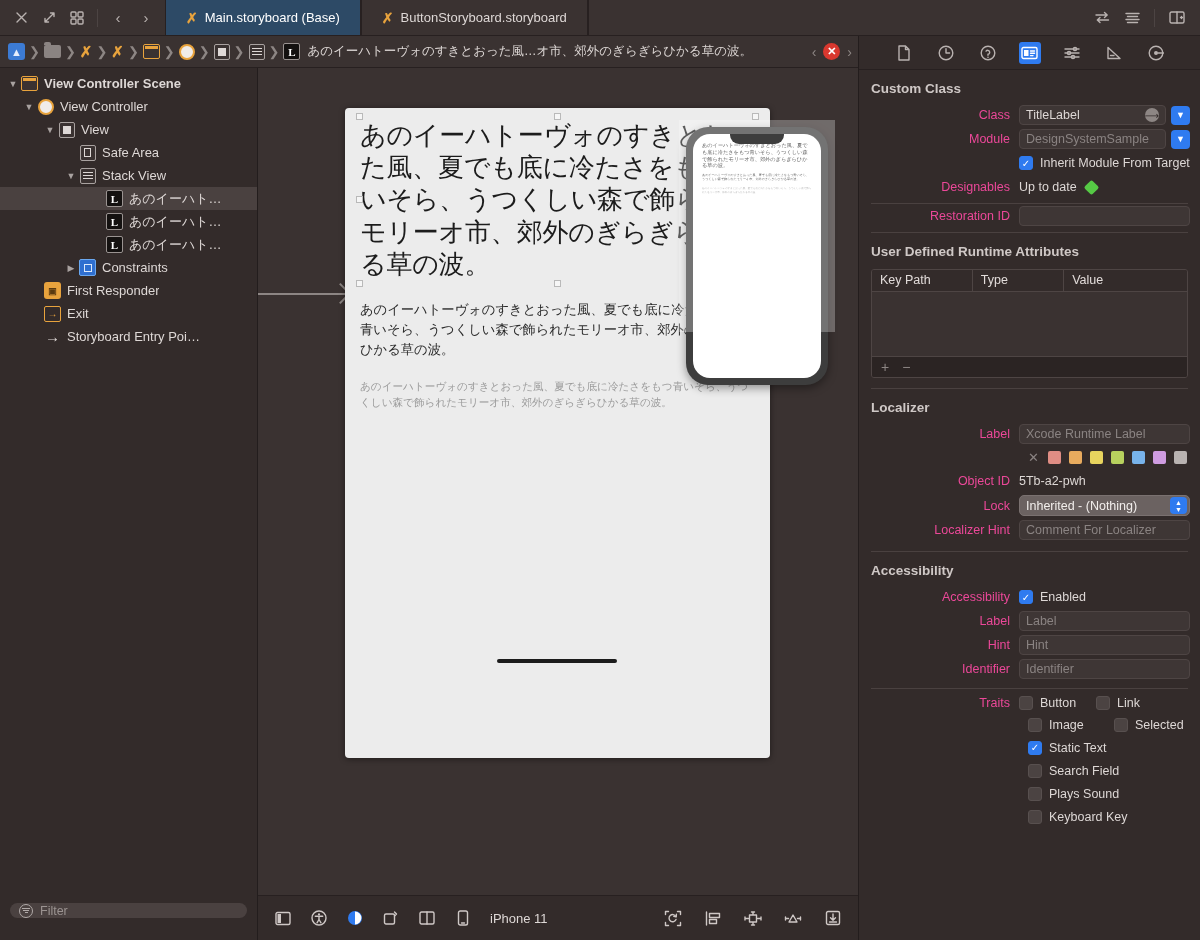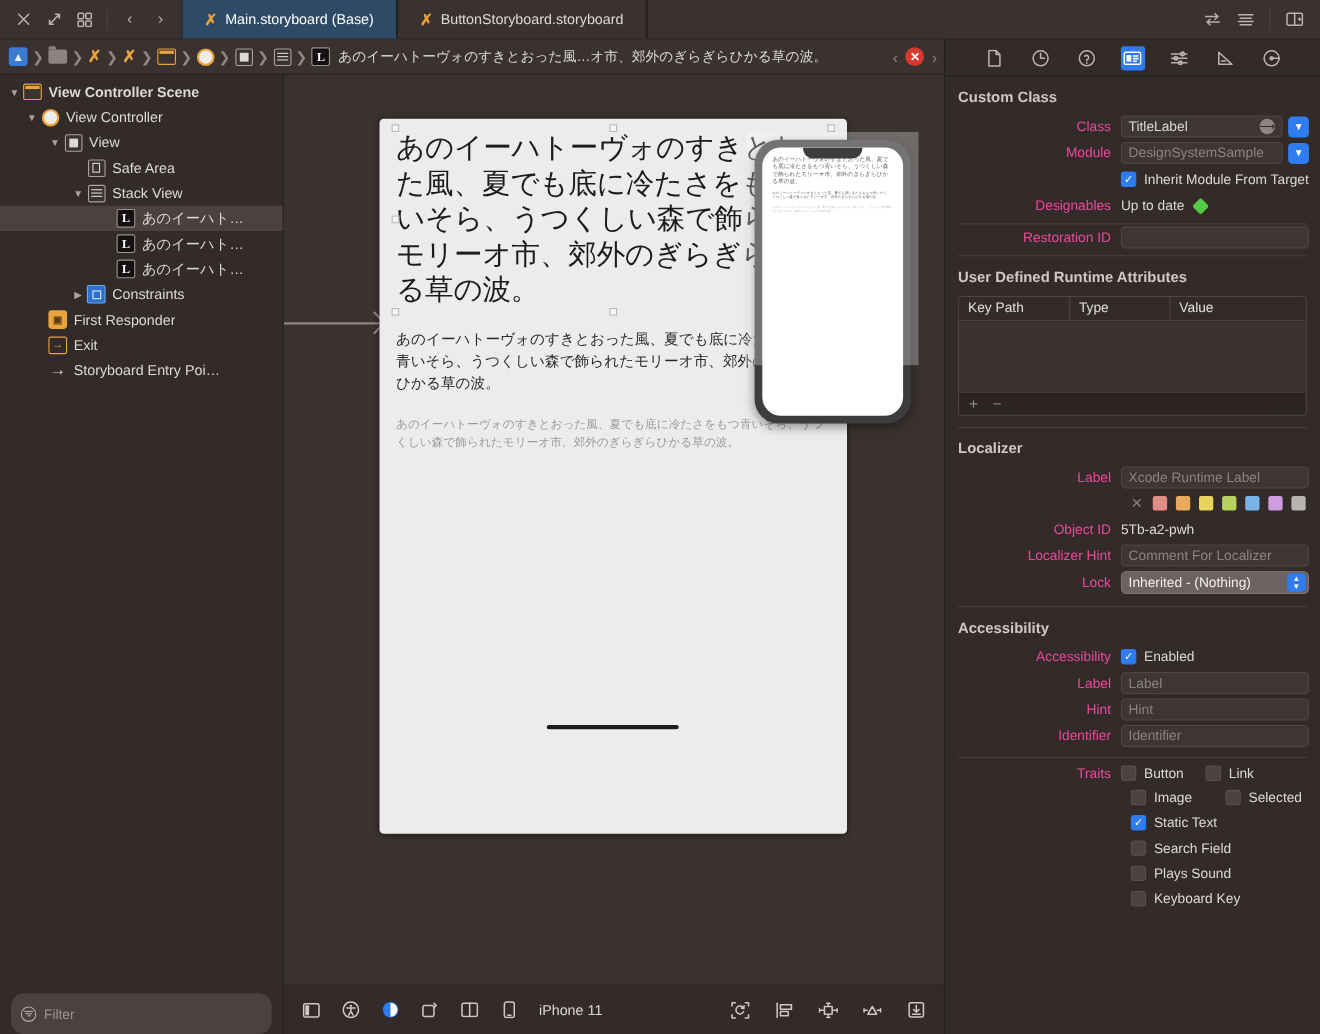--- a/index.html
+++ b/index.html
@@ -71,21 +71,21 @@
   .sq-stack i { height:1.6px;background:#ded8d6;display:block; }
   .sq-L { width:17px;height:17px;background:#141110;border:1px solid #9a9391;border-radius:2px;color:#fff;font-size:11px;font-weight:700;display:flex;align-items:center;justify-content:center;font-family:"Liberation Serif",serif; }
   .sq-constr { width:17px;height:17px;background:#2f6fd0;border:1.5px solid #6aa8f0;border-radius:2px;display:flex;align-items:center;justify-content:center; }
   .sq-constr i { width:8px;height:8px;border:1.5px solid #dbe9fb; display:block;}
   .cube { width:17px;height:17px;background:#e8a33d;border-radius:3px;color:#5a3a10;font-size:9px;display:flex;align-items:center;justify-content:center;font-weight:700; }
   .exit-ic { width:17px;height:16px;border:1.6px solid #e8a33d;border-radius:2px;display:flex;align-items:center;justify-content:center;color:#e8a33d;font-size:10px; }
   .arrow-ic { color:#ded8d6; font-size:15px; }
 
   .filterbar { height: 45px; padding: 8px 10px 12px 10px; flex: none; }
   .filterbox {
-    height: 37px; background: #4a4140; border-radius: 12px; display: flex; align-items: center;
+    height: 15px; background: #4a4140; border-radius: 12px; display: flex; align-items: center;
     padding: 0 9px; gap: 7px;
   }
   .filterbox .fi { width:14px;height:14px;border:1.4px solid #b0a9a7;border-radius:50%;display:flex;flex-direction:column;justify-content:center;align-items:center;gap:1px; }
   .filterbox .fi i { background:#b0a9a7;height:1.3px;display:block; }
   .filterbox .fi i:nth-child(1){width:8px;} .filterbox .fi i:nth-child(2){width:6px;} .filterbox .fi i:nth-child(3){width:3px;}
   .filterbox span { font-size: 12.5px; color: #9b9391; }
 
   
   .center { flex: 1; display: flex; flex-direction: column; min-width: 0; background: #3a3231; }
   .jumpbar {
@@ -676,33 +676,33 @@
           <span class="sw" style="background:#b8d15e"></span>
           <span class="sw" style="background:#78b3ea"></span>
           <span class="sw" style="background:#cf9ce0"></span>
           <span class="sw" style="background:#b9b3b1"></span>
         </div>
         <div class="row">
           <div class="rlabel">Object ID</div>
           <span class="statictext">5Tb-a2-pwh</span>
         </div>
         <div class="row">
-          <div class="rlabel">Localizer Hint</div>
-          <div class="field ph">
-            <span>Comment For Localizer</span>
-          </div>
-        </div>
-        <div class="row">
           <div class="rlabel">Lock</div>
           <div class="lockfield">
             <span>Inherited - (Nothing)</span>
             <span class="lockbtn">
                 <span>▲</span>
                 <span>▼</span>
               </span>
+          </div>
+        </div>
+        <div class="row">
+          <div class="rlabel">Localizer Hint</div>
+          <div class="field ph">
+            <span>Comment For Localizer</span>
           </div>
         </div>
 
         <div class="divider" style="margin-top:9px"></div>
 
         <div class="sec-title">Accessibility</div>
         <div class="row">
           <div class="rlabel">Accessibility</div>
           <div class="chk on">✓</div>
           <span class="chk-lbl">Enabled</span>

